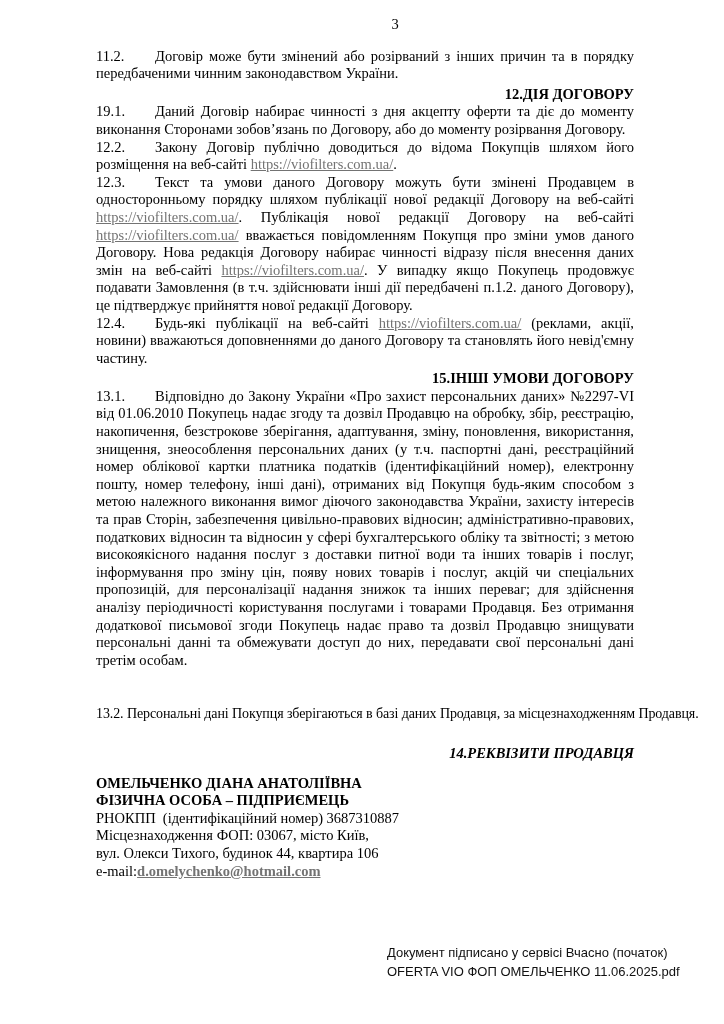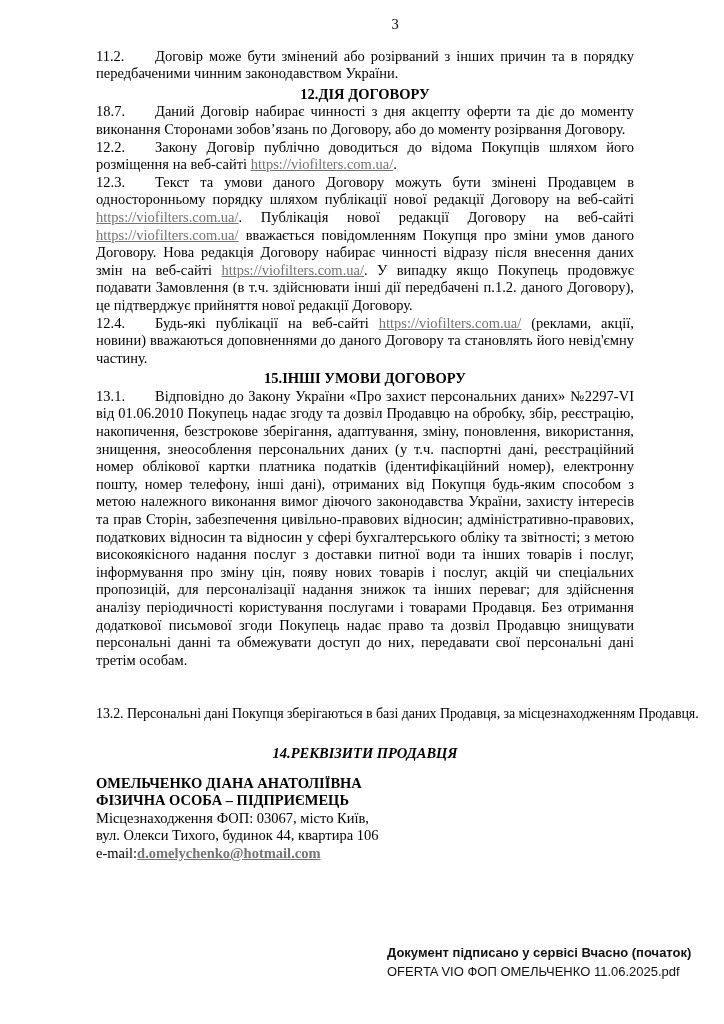--- a/index.html
+++ b/index.html
@@ -23,21 +23,21 @@
   .page-number {
     text-align: center;
     position: relative;
     left: 30px;
     margin-bottom: 14px;
   }
   .para { margin: 0; text-align: justify; }
   .pnum { display: inline-block; width: 59px; }
   .heading {
     font-weight: bold;
-    text-align: center;
+    text-align: right;
     margin: 3px 0 0 0;
   }
   [data-name="section-14-heading"] { margin: 22px 0 12px 0; font-style: italic; }
   .nowrap {
     white-space: nowrap;
     font-size: 14px;
     letter-spacing: -0.1px;
     text-align: left;
     margin-top: 36px;
   }
@@ -50,41 +50,42 @@
   }
   .footer {
     position: absolute;
     left: 387px;
     top: 944px;
     font-family: "Liberation Sans", sans-serif;
     font-size: 13px;
     line-height: 18.5px;
     color: #111111;
   }
-  .footer .l1 { font-weight: 700; }
+  .footer .l1 { font-weight: 400; }
 </style>
 </head>
 <body>
 
 <div class="page" data-name="document-page">
   <div class="content" data-name="document-content">
     <div class="page-number" data-name="page-number">3</div>
     <div data-name="document-body">
         <p class="para" data-name="clause-11-2"><span class="pnum" data-name="paragraph-number">11.2.</span><span data-name="text-segment">Договір може бути змінений або розірваний з інших причин та в порядку передбаченими чинним законодавством України.</span></p>
         <div class="heading" data-name="section-12-heading">12.ДІЯ ДОГОВОРУ</div>
-        <p class="para" data-name="clause-12-1"><span class="pnum" data-name="paragraph-number">18.7.</span><span data-name="text-segment">Даний Договір набирає чинності з дня акцепту оферти та діє до моменту виконання Сторонами зобов’язань по Договору, або до моменту розірвання Договору.</span></p>
+        <p class="para" data-name="clause-12-1"><span class="pnum" data-name="paragraph-number">19.1.</span><span data-name="text-segment">Даний Договір набирає чинності з дня акцепту оферти та діє до моменту виконання Сторонами зобов’язань по Договору, або до моменту розірвання Договору.</span></p>
         <p class="para" data-name="clause-12-2"><span class="pnum" data-name="paragraph-number">12.2.</span><span data-name="text-segment">Закону Договір публічно доводиться до відома Покупців шляхом його розміщення на веб-сайті </span><a class="doc-link" href="#" data-name="viofilters-link">https://viofilters.com.ua/</a><span data-name="text-segment">.</span></p>
         <p class="para" data-name="clause-12-3"><span class="pnum" data-name="paragraph-number">12.3.</span><span data-name="text-segment">Текст та умови даного Договору можуть бути змінені Продавцем в односторонньому порядку шляхом публікації нової редакції Договору на веб-сайті </span><a class="doc-link" href="#" data-name="viofilters-link">https://viofilters.com.ua/</a><span data-name="text-segment">. Публікація нової редакції Договору на веб-сайті </span><a class="doc-link" href="#" data-name="viofilters-link">https://viofilters.com.ua/</a><span data-name="text-segment"> вважається повідомленням Покупця про зміни умов даного Договору. Нова редакція Договору набирає чинності відразу після внесення даних змін на веб-сайті </span><a class="doc-link" href="#" data-name="viofilters-link">https://viofilters.com.ua/</a><span data-name="text-segment">. У випадку якщо Покупець продовжує подавати Замовлення (в т.ч. здійснювати інші дії передбачені п.1.2. даного Договору), це підтверджує прийняття нової редакції Договору.</span></p>
         <p class="para" data-name="clause-12-4"><span class="pnum" data-name="paragraph-number">12.4.</span><span data-name="text-segment">Будь-які публікації на веб-сайті </span><a class="doc-link" href="#" data-name="viofilters-link">https://viofilters.com.ua/</a><span data-name="text-segment"> (реклами, акції, новини) вважаються доповненнями до даного Договору та становлять його невід'ємну частину.</span></p>
         <div class="heading" data-name="section-13-heading">15.ІНШІ УМОВИ ДОГОВОРУ</div>
         <p class="para" data-name="clause-13-1"><span class="pnum" data-name="paragraph-number">13.1.</span><span data-name="text-segment">Відповідно до Закону України «Про захист персональних даних» №2297-VI від 01.06.2010 Покупець надає згоду та дозвіл Продавцю на обробку, збір, реєстрацію, накопичення, безстрокове зберігання, адаптування, зміну, поновлення, використання, знищення, знеособлення персональних даних (у т.ч. паспортні дані, реєстраційний номер облікової картки платника податків (ідентифікаційний номер), електронну пошту, номер телефону, інші дані), отриманих від Покупця будь-яким способом з метою належного виконання вимог діючого законодавства України, захисту інтересів та прав Сторін, забезпечення цивільно-правових відносин; адміністративно-правових, податкових відносин та відносин у сфері бухгалтерського обліку та звітності; з метою високоякісного надання послуг з доставки питної води та інших товарів і послуг, інформування про зміну цін, появу нових товарів і послуг, акцій чи спеціальних пропозицій, для персоналізації надання знижок та інших переваг; для здійснення аналізу періодичності користування послугами і товарами Продавця. Без отримання додаткової письмової згоди Покупець надає право та дозвіл Продавцю знищувати персональні данні та обмежувати доступ до них, передавати свої персональні дані третім особам.</span></p>
         <p class="para nowrap" data-name="clause-13-2"><span data-name="text-segment">13.2. Персональні дані Покупця зберігаються в базі даних Продавця, за місцезнаходженням Продавця.</span></p>
         <div class="heading" data-name="section-14-heading">14.РЕКВІЗИТИ ПРОДАВЦЯ</div>
         <p class="req-line" data-name="seller-name"><span data-name="text-segment" class="b">ОМЕЛЬЧЕНКО ДІАНА АНАТОЛІЇВНА</span></p>
         <p class="req-line" data-name="seller-entity-type"><span data-name="text-segment" class="b">ФІЗИЧНА ОСОБА – ПІДПРИЄМЕЦЬ</span></p>
+        <p class="req-line" data-name="seller-tax-id"><span data-name="text-segment">РНОКПП  (ідентифікаційний номер) 3687310887</span></p>
         <p class="req-line" data-name="seller-address-line1"><span data-name="text-segment">Місцезнаходження ФОП: 03067, місто Київ,</span></p>
         <p class="req-line" data-name="seller-address-line2"><span data-name="text-segment">вул. Олекси Тихого, будинок 44, квартира 106</span></p>
         <p class="req-line" data-name="seller-email"><span data-name="text-segment">e-mail:</span><a class="doc-link b" href="#" data-name="email-link">d.omelychenko@hotmail.com</a></p>
       </div>
   </div>
   <div class="footer" data-name="signature-footer">
     <div class="l1" data-name="signature-service-note">Документ підписано у сервісі Вчасно (початок)</div>
     <div class="l2" data-name="signature-file-name">OFERTA VIO ФОП ОМЕЛЬЧЕНКО 11.06.2025.pdf</div>
   </div>
 </div>

